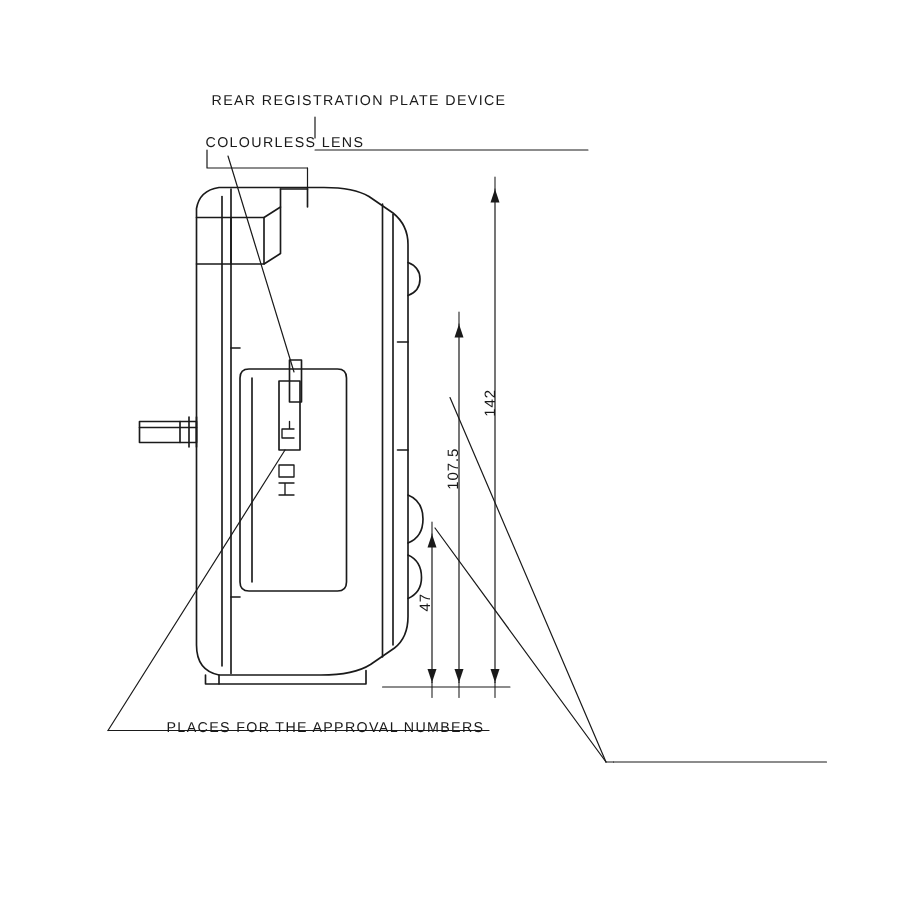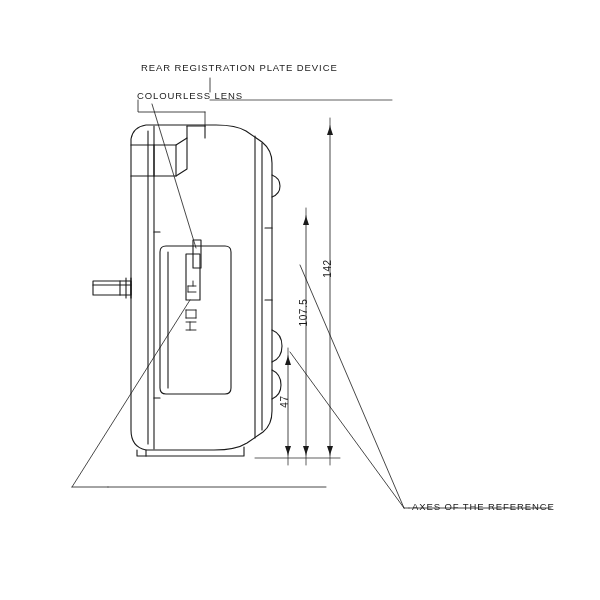--- a/index.html
+++ b/index.html
@@ -171,22 +171,22 @@
         <path d="M409,508 L551,508"></path>
       </g>
 
     </g>
   </svg>
 
   <div class="lbl" style="left:141px; top:62px;">REAR REGISTRATION PLATE DEVICE</div>
 
   <div class="lbl" style="left:137px; top:90px;text-align:right;">COLOURLESS LENS</div>
 
+  <div class="lbl" style="left:111px; top:480px;">PLACES FOR THE APPROVAL NUMBERS</div>
 
-  <div class="lbl" style="left:412px; top:501px;">AXES OF THE REFERENCE</div>
 
   <div class="dim rot" style="left:318px; top:263px;">142</div>
 
   <div class="dim rot" style="left:289px; top:307px;">107.5</div>
 
   <div class="dim rot" style="left:278px; top:396px;">47</div>
 
 </div>
 
 </body></html>

